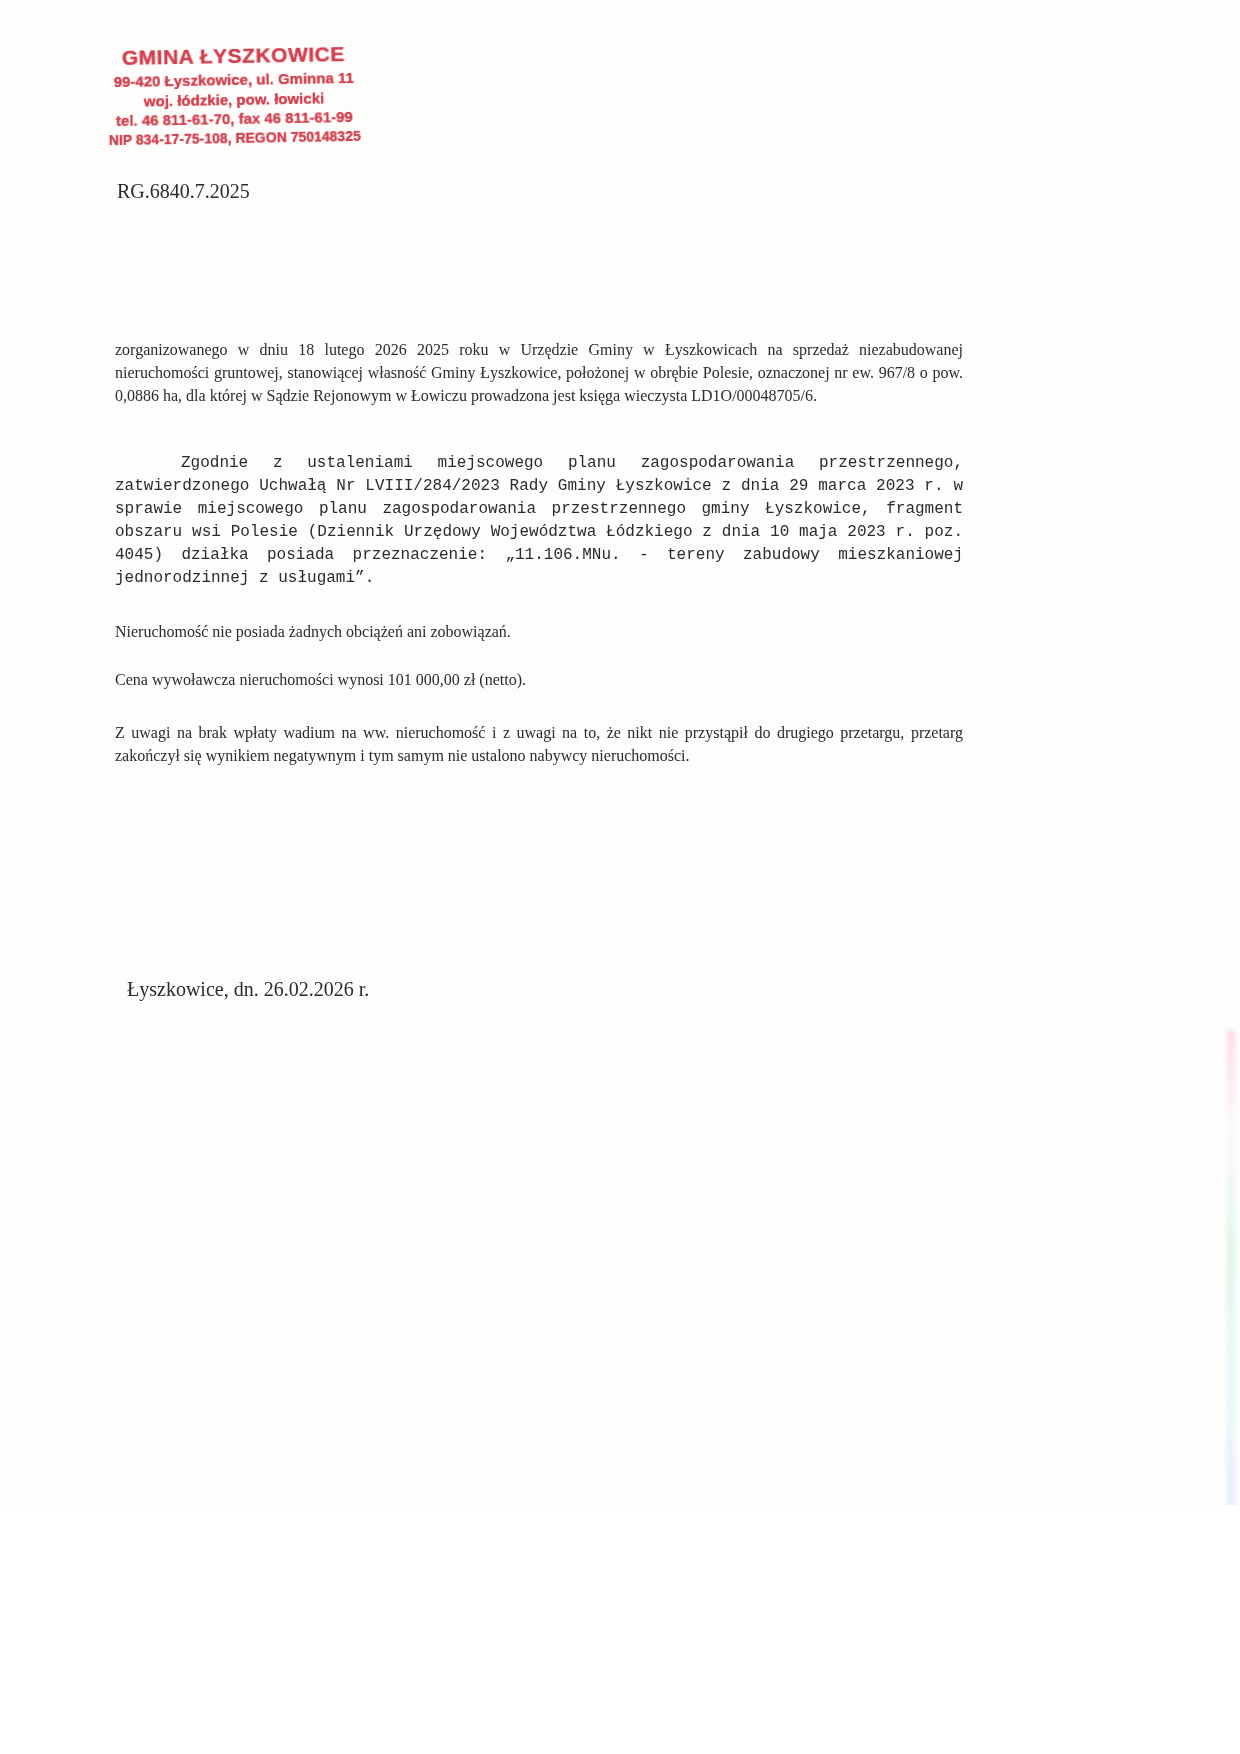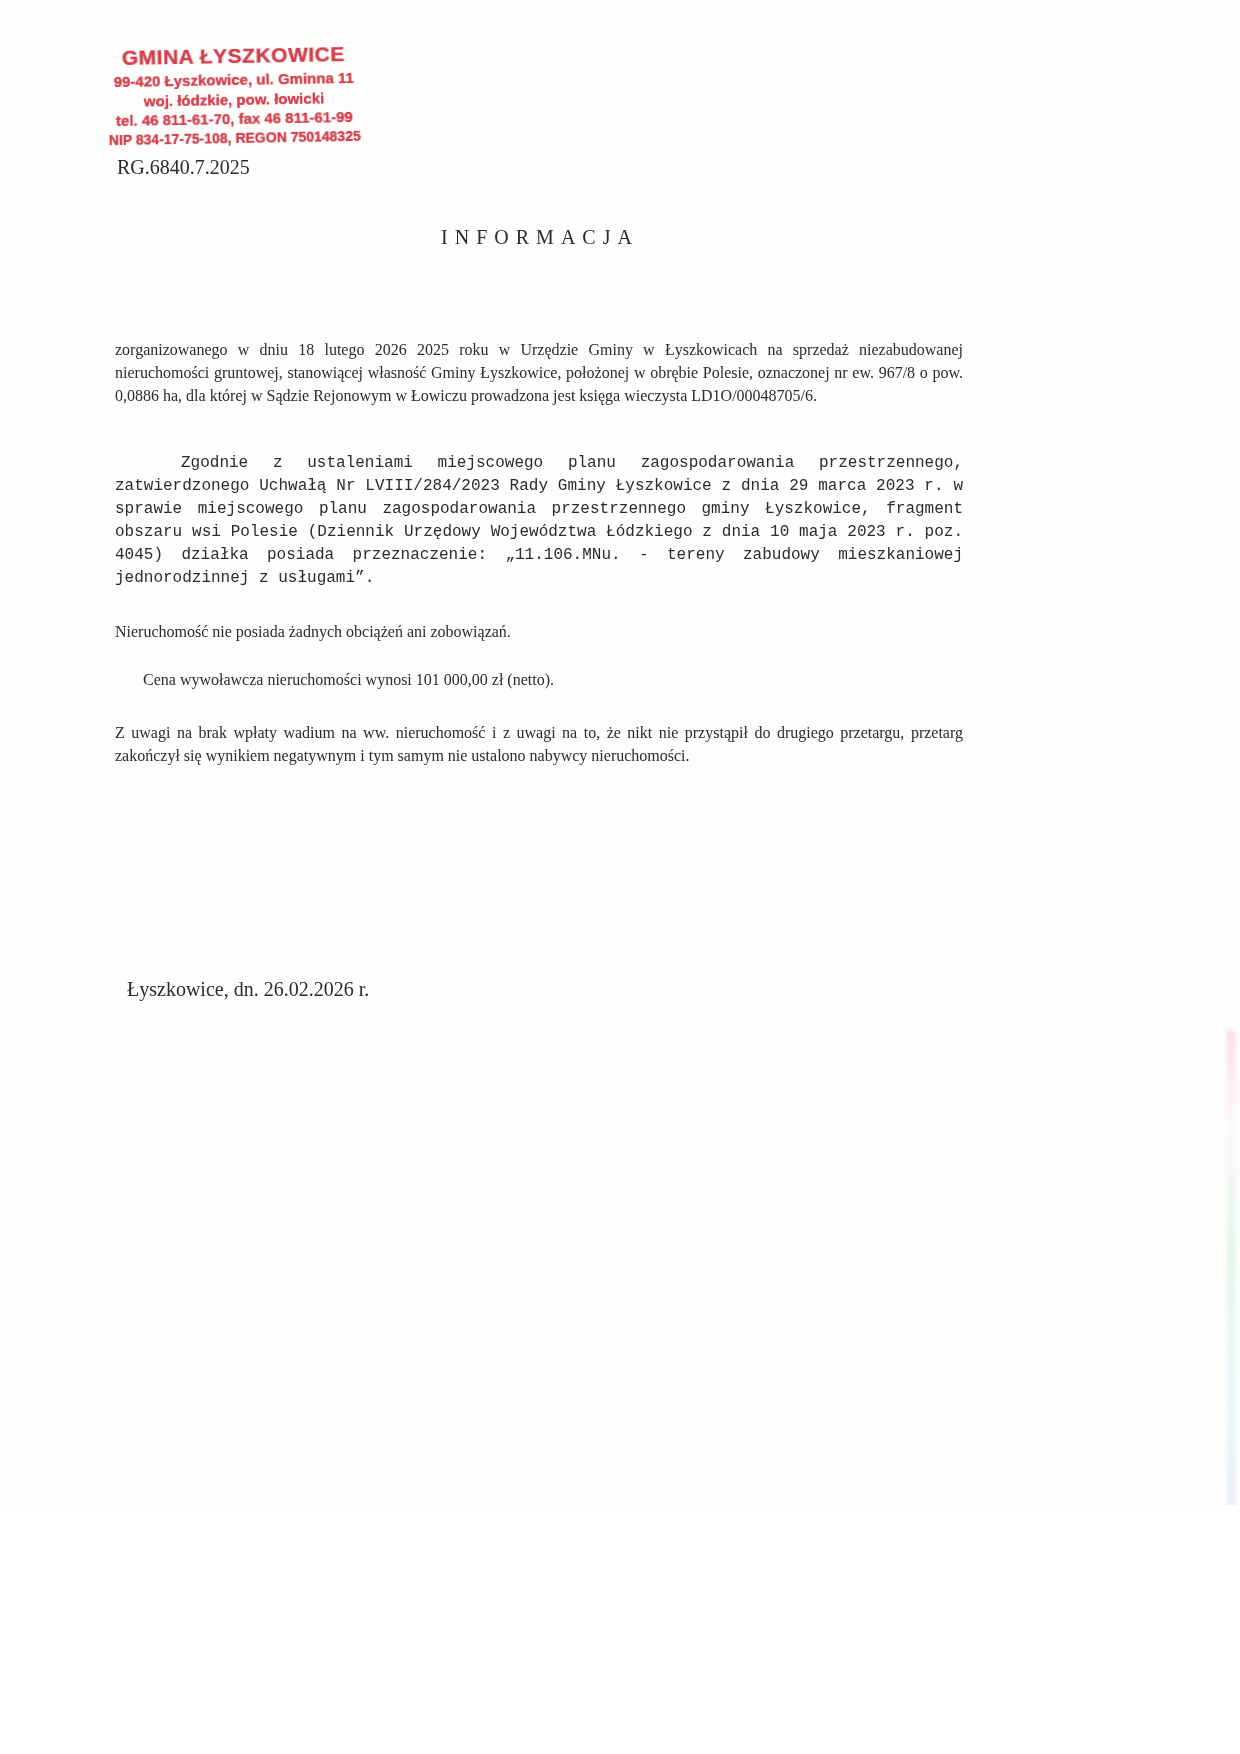--- a/index.html
+++ b/index.html
@@ -21,35 +21,35 @@
     line-height:1.32;
     text-shadow:0 0 0.7px currentColor;
     filter:blur(.2px);
   }
   .gmina-stamp .l1{font-size:21px;letter-spacing:.5px;}
   .gmina-stamp .l2{font-size:15px;}
   .gmina-stamp .l3{font-size:15px;}
   .gmina-stamp .l4{font-size:15px;}
   .gmina-stamp .l5{font-size:14px;}
   
-  .ref{position:absolute;left:117px;top:156px;font-size:20px;}
+  .ref{position:absolute;left:117px;top:180px;font-size:20px;}
   
   .title-wrap{position:absolute;left:115px;top:226px;width:850px;text-align:center;}
   .doc-title{font-size:20px;letter-spacing:7px;}
   .doc-subtitle{font-size:19.5px;margin-top:6px;letter-spacing:.2px;}
   
   .body-text{
     position:absolute;left:115px;top:338px;width:848px;
     font-size:16px;line-height:23px;text-align:justify;
   }
   .body-text p{margin:0;}
   .body-text p.indent{text-indent:66px;font-family:Liberation Mono, monospace;}
   .body-text p.gap-lg{margin-top:45px;}
   .body-text p.gap-md{margin-top:30px;}
-  .body-text p.gap-sm{margin-top:25px;margin-left:28px;}
+  .body-text p.gap-sm{margin-top:25px;}
   
   .date-line{position:absolute;left:127px;top:978px;font-size:20px;}
   
   .signature-block{position:absolute;left:600px;top:1040px;width:260px;height:190px;}
   .wojt-stamp{
     position:absolute;left:72px;top:34px;
     font-size:24px;font-weight:bold;letter-spacing:6px;
     text-shadow:0 0 0.8px currentColor;filter:blur(.25px);
   }
   .name-stamp{
@@ -81,21 +81,20 @@
     <div class="l1">GMINA ŁYSZKOWICE</div>
     <div class="l2">99-420 Łyszkowice, ul. Gminna 11</div>
     <div class="l3">woj. łódzkie, pow. łowicki</div>
     <div class="l4">tel. 46 811-61-70, fax 46 811-61-99</div>
     <div class="l5">NIP 834-17-75-108, REGON 750148325</div>
   </div>
 
   <div class="ref">RG.6840.7.2025</div>
 
   <div class="title-wrap">
-    <div class="doc-title">INFORMACJA</div>
   </div>
 
   <div class="body-text">
     <p>zorganizowanego w dniu 18 lutego 2026  2025 roku w Urzędzie Gminy w Łyszkowicach na sprzedaż niezabudowanej nieruchomości gruntowej, stanowiącej własność Gminy Łyszkowice, położonej w obrębie Polesie, oznaczonej nr ew. 967/8 o pow. 0,0886 ha, dla której w Sądzie Rejonowym w Łowiczu prowadzona jest księga wieczysta LD1O/00048705/6.</p>
     <p class="indent gap-lg">Zgodnie z ustaleniami miejscowego planu zagospodarowania przestrzennego, zatwierdzonego Uchwałą Nr LVIII/284/2023 Rady Gminy Łyszkowice z dnia 29 marca 2023 r. w sprawie miejscowego planu zagospodarowania przestrzennego gminy Łyszkowice, fragment obszaru wsi Polesie (Dziennik Urzędowy Województwa Łódzkiego z dnia 10 maja 2023 r. poz. 4045) działka posiada przeznaczenie: „11.106.MNu. - tereny zabudowy mieszkaniowej jednorodzinnej z usługami”.</p>
     <p class="gap-md">Nieruchomość nie posiada żadnych obciążeń ani zobowiązań.</p>
     <p class="gap-sm">Cena wywoławcza nieruchomości wynosi  101 000,00 zł (netto).</p>
     <p class="gap-md">Z uwagi na brak wpłaty wadium na ww. nieruchomość i z uwagi na to, że nikt nie przystąpił do drugiego przetargu, przetarg zakończył się wynikiem negatywnym i tym samym nie ustalono nabywcy nieruchomości.</p>
   </div>
 

